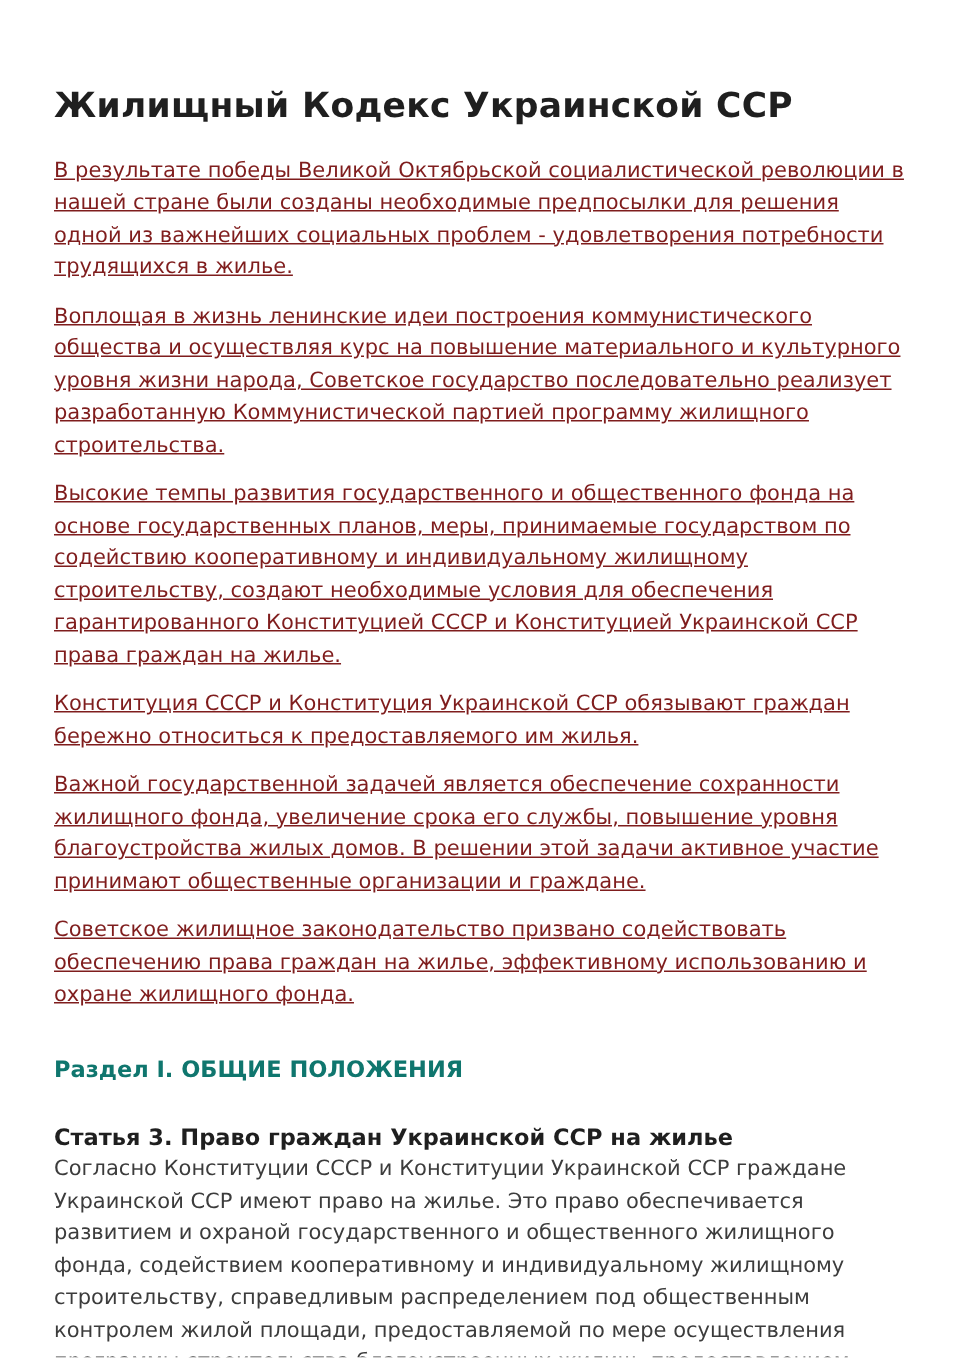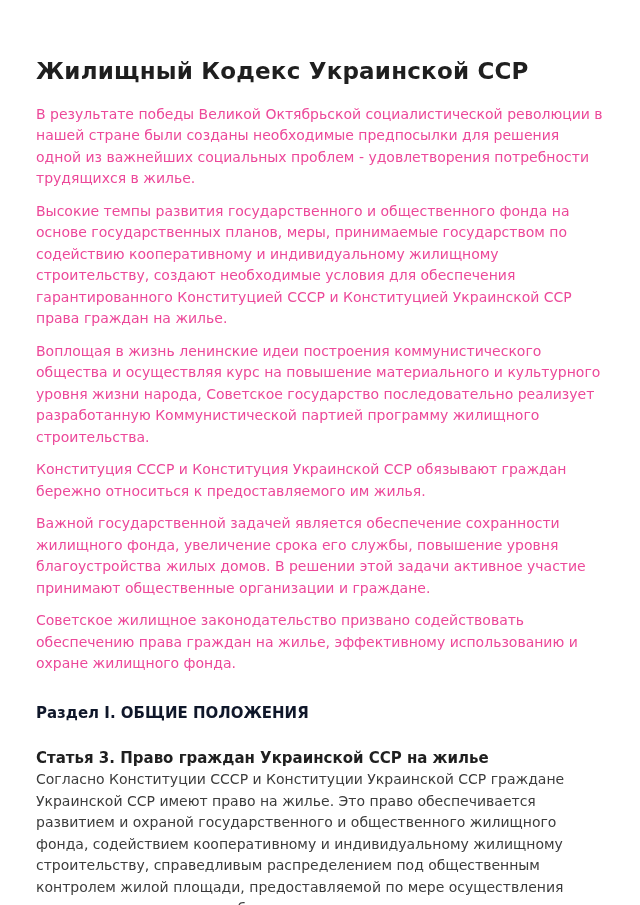--- a/index.html
+++ b/index.html
@@ -23,28 +23,29 @@
     font-size: 23px;
     line-height: 1.2;
     font-weight: bold;
     color: #1f1f1f;
     letter-spacing: 0.2px;
   }
   .para {
     margin: 0 0 11px 0;
     font-size: 14px;
     line-height: 21.5px;
-    color: #ec4899;
+    color: #7f1d1d;
+    text-decoration: underline;
   }
   .section-heading {
     margin: 28px 0 0 0;
     font-size: 15px;
     line-height: 21px;
     font-weight: bold;
-    color: #0f172a;
+    color: #0f766e;
   }
   .article-heading {
     margin: 24px 0 0 0;
     font-size: 15px;
     line-height: 21.5px;
     font-weight: bold;
     color: #1f1f1f;
   }
   .article-body {
     margin: 0;
@@ -54,23 +55,23 @@
   }
 </style>
 </head>
 <body>
 
 <div class="page">
   <h1 class="doc-title">Жилищный Кодекс Украинской ССР</h1>
 
   <p class="para">В результате победы Великой Октябрьской социалистической революции в нашей стране были созданы необходимые предпосылки для решения одной из важнейших социальных проблем - удовлетворения потребности трудящихся в жилье.</p>
 
+  <p class="para">Воплощая в жизнь ленинские идеи построения коммунистического общества и осуществляя курс на повышение материального и культурного уровня жизни народа, Советское государство последовательно реализует разработанную Коммунистической партией программу жилищного строительства.</p>
+
   <p class="para">Высокие темпы развития государственного и общественного фонда на основе государственных планов, меры, принимаемые государством по содействию кооперативному и индивидуальному жилищному строительству, создают необходимые условия для обеспечения гарантированного Конституцией СССР и Конституцией Украинской ССР права граждан на жилье.</p>
-
-  <p class="para">Воплощая в жизнь ленинские идеи построения коммунистического общества и осуществляя курс на повышение материального и культурного уровня жизни народа, Советское государство последовательно реализует разработанную Коммунистической партией программу жилищного строительства.</p>
 
   <p class="para">Конституция СССР и Конституция Украинской ССР обязывают граждан бережно относиться к предоставляемого им жилья.</p>
 
   <p class="para">Важной государственной задачей является обеспечение сохранности жилищного фонда, увеличение срока его службы, повышение уровня благоустройства жилых домов. В решении этой задачи активное участие принимают общественные организации и граждане.</p>
 
   <p class="para">Советское жилищное законодательство призвано содействовать обеспечению права граждан на жилье, эффективному использованию и охране жилищного фонда.</p>
 
   <h2 class="section-heading">Раздел I. ОБЩИЕ ПОЛОЖЕНИЯ</h2>
 
   <h3 class="article-heading">Статья 3. Право граждан Украинской ССР на жилье</h3>

